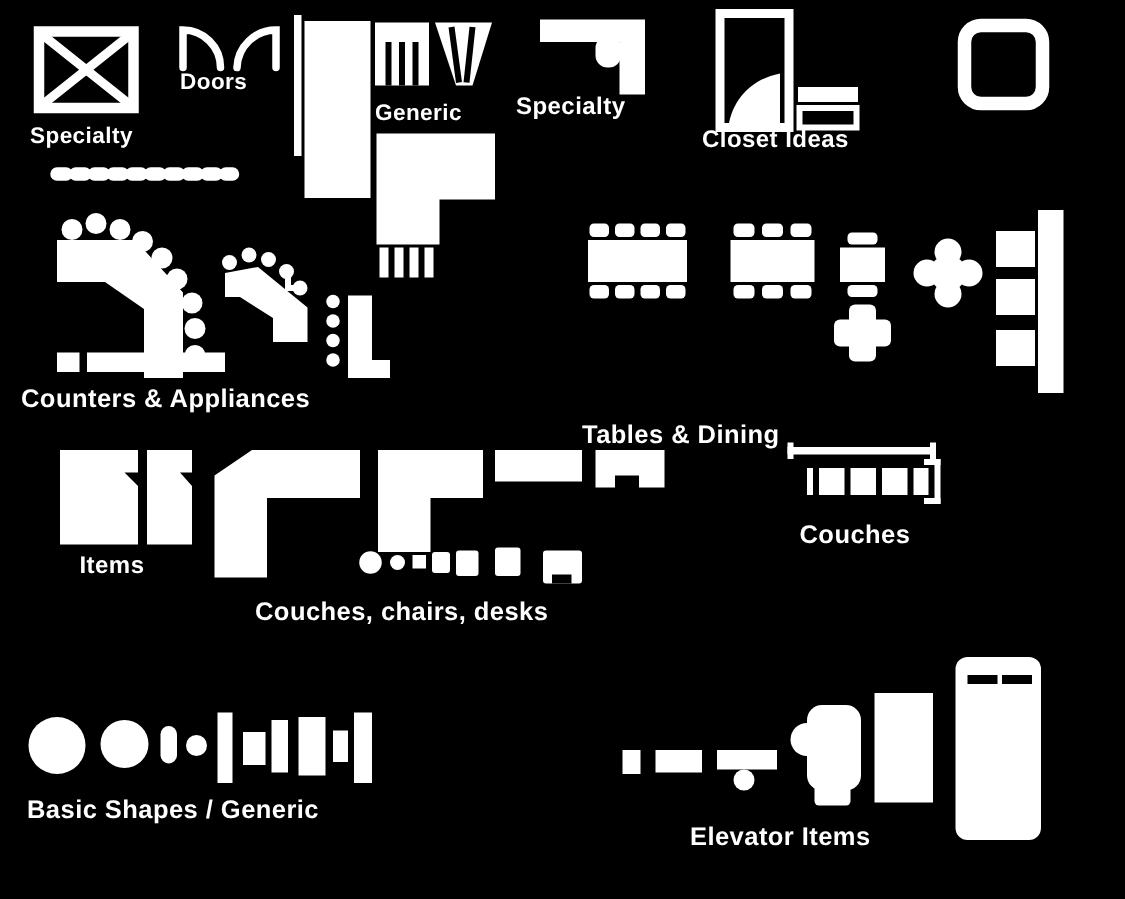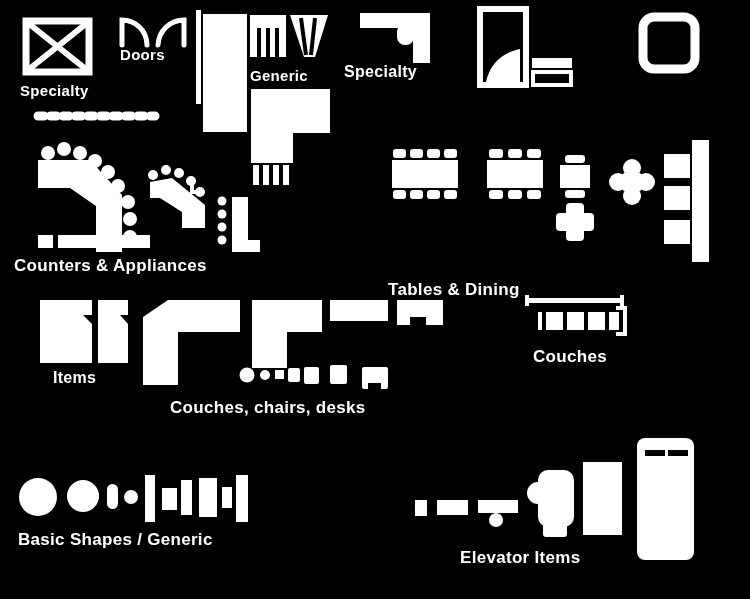--- a/index.html
+++ b/index.html
@@ -81,20 +81,21 @@
   <svg class="sym" style="left:475px;top:5px;" width="110" height="85">
     <g>
       <rect x="5" y="4" width="46" height="76" fill="none" stroke="#ffffff" stroke-width="6"></rect>
       <path d="M11,77 C14,62 25,48 45,44 L45,77 Z" fill="#ffffff"></path>
     </g>
     <g>
       <rect x="57" y="53" width="40" height="10" fill="#ffffff"></rect>
       <rect x="58" y="67" width="38" height="13" fill="none" stroke="#ffffff" stroke-width="4"></rect>
     </g>
   </svg>
+  <div class="lbl f16" style="left:468px;top:85px;width:118px;">Closet Ideas</div>
 
   <svg class="sym" style="left:638px;top:12px;" width="62" height="62">
     <g>
       <rect x="5" y="5" width="52" height="52" rx="11" fill="none" stroke="#ffffff" stroke-width="9"></rect>
     </g>
   </svg>
 
   <svg class="sym" style="left:30px;top:145px;" width="235" height="115">
     <g>
       <polygon points="8,15 60,15 92,50 92,107 66,107 66,61 40,43 8,43" fill="#ffffff"></polygon>

